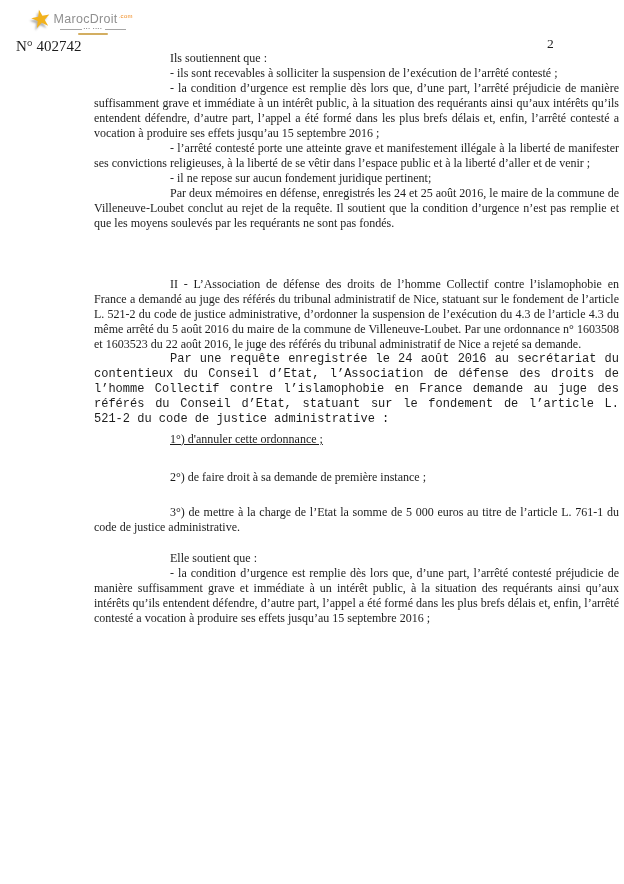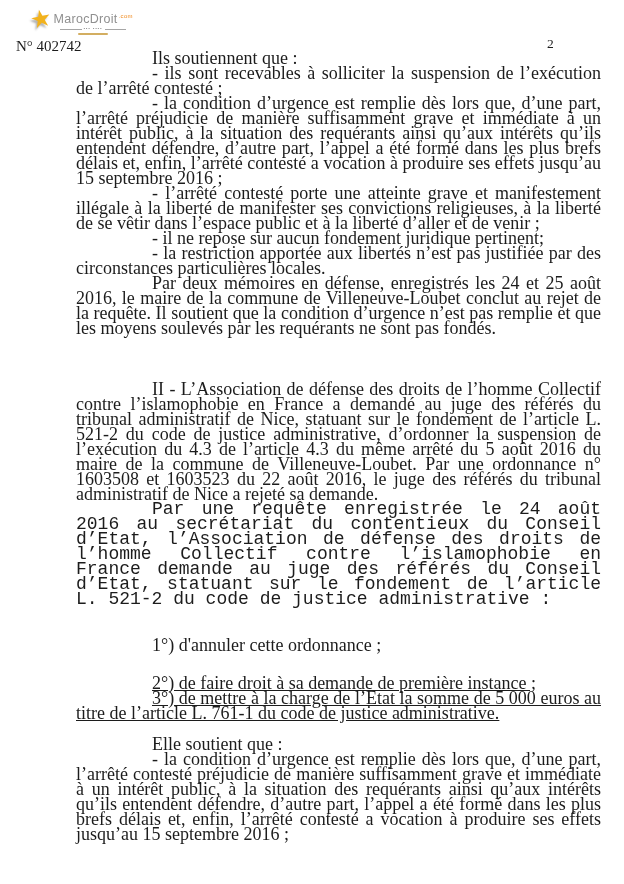--- a/index.html
+++ b/index.html
@@ -87,23 +87,23 @@
     position: absolute;
     top: 36px;
     left: 547px;
     font-size: 13.5px;
   }
 
   
   .doc-body {
     position: absolute;
     top: 51px;
-    left: 76px;
+    left: 94px;
     width: 525px;
-    font-size: 18px;
+    font-size: 12px;
     line-height: 15px;
     text-align: justify;
   }
   .doc-body p.para {
     margin: 0;
     text-indent: 76px;
   }
 </style>
 </head>
 <body>
@@ -126,24 +126,23 @@
   <div class="case-number">N° 402742</div>
   <div class="page-number">2</div>
 
   <main class="doc-body">
 
   <p class="para">Ils soutiennent que :</p>
       <p class="para">- ils sont recevables à solliciter la suspension de l’exécution de l’arrêté contesté ;</p>
       <p class="para">- la condition d’urgence est remplie dès lors que, d’une part, l’arrêté préjudicie de manière suffisamment grave et immédiate à un intérêt public, à la situation des requérants ainsi qu’aux intérêts qu’ils entendent défendre, d’autre part, l’appel a été formé dans les plus brefs délais et, enfin, l’arrêté contesté a vocation à produire ses effets jusqu’au 15 septembre 2016 ;</p>
       <p class="para">- l’arrêté contesté porte une atteinte grave et manifestement illégale à la liberté de manifester ses convictions religieuses, à la liberté de se vêtir dans l’espace public et à la liberté d’aller et de venir ;</p>
       <p class="para">- il ne repose sur aucun fondement juridique pertinent;</p>
-      <p class="para">- la restriction apportée aux libertés n’est pas justifiée par des circonstances particulières locales.</p>
       <p class="para" style="margin-top: 0;">Par deux mémoires en défense, enregistrés les 24 et 25 août 2016, le maire de la commune de Villeneuve-Loubet conclut au rejet de la requête. Il soutient que la condition d’urgence n’est pas remplie et que les moyens soulevés par les requérants ne sont pas fondés.</p>
       <p class="para" style="margin-top: 46px;">II - L’Association de défense des droits de l’homme Collectif contre l’islamophobie en France a demandé au juge des référés du tribunal administratif de Nice, statuant sur le fondement de l’article L. 521-2 du code de justice administrative, d’ordonner la suspension de l’exécution du 4.3 de l’article 4.3 du même arrêté du 5 août 2016 du maire de la commune de Villeneuve-Loubet. Par une ordonnance n° 1603508 et 1603523 du 22 août 2016, le juge des référés du tribunal administratif de Nice a rejeté sa demande.</p>
       <p class="para" style="margin-top: 0; font-family: Liberation Mono, monospace;">Par une requête enregistrée le 24 août 2016 au secrétariat du contentieux du Conseil d’Etat, l’Association de défense des droits de l’homme Collectif contre l’islamophobie en France demande au juge des référés du Conseil d’Etat, statuant sur le fondement de l’article L. 521-2 du code de justice administrative :</p>
-      <p class="para" style="margin-top: 31px;">1°) d'annuler cette ordonnance ;</p>
-      <p class="para" style="margin-top: 23px; text-decoration: underline;">2°) de faire droit à sa demande de première instance ;</p>
-      <p class="para" style=" text-decoration: underline;">3°) de mettre à la charge de l’Etat la somme de 5 000 euros au titre de l’article L. 761-1 du code de justice administrative.</p>
+      <p class="para" style="margin-top: 5px; text-decoration: underline;">1°) d'annuler cette ordonnance ;</p>
+      <p class="para" style="margin-top: 23px;">2°) de faire droit à sa demande de première instance ;</p>
+      <p class="para" style="margin-top: 20px;">3°) de mettre à la charge de l’Etat la somme de 5 000 euros au titre de l’article L. 761-1 du code de justice administrative.</p>
       <p class="para" style="margin-top: 16px;">Elle soutient que :</p>
       <p class="para">- la condition d’urgence est remplie dès lors que, d’une part, l’arrêté contesté préjudicie de manière suffisamment grave et immédiate à un intérêt public, à la situation des requérants ainsi qu’aux intérêts qu’ils entendent défendre, d’autre part, l’appel a été formé dans les plus brefs délais et, enfin, l’arrêté contesté a vocation à produire ses effets jusqu’au 15 septembre 2016 ;</p>
     </main>
 
 </div>
 
 </body></html>

